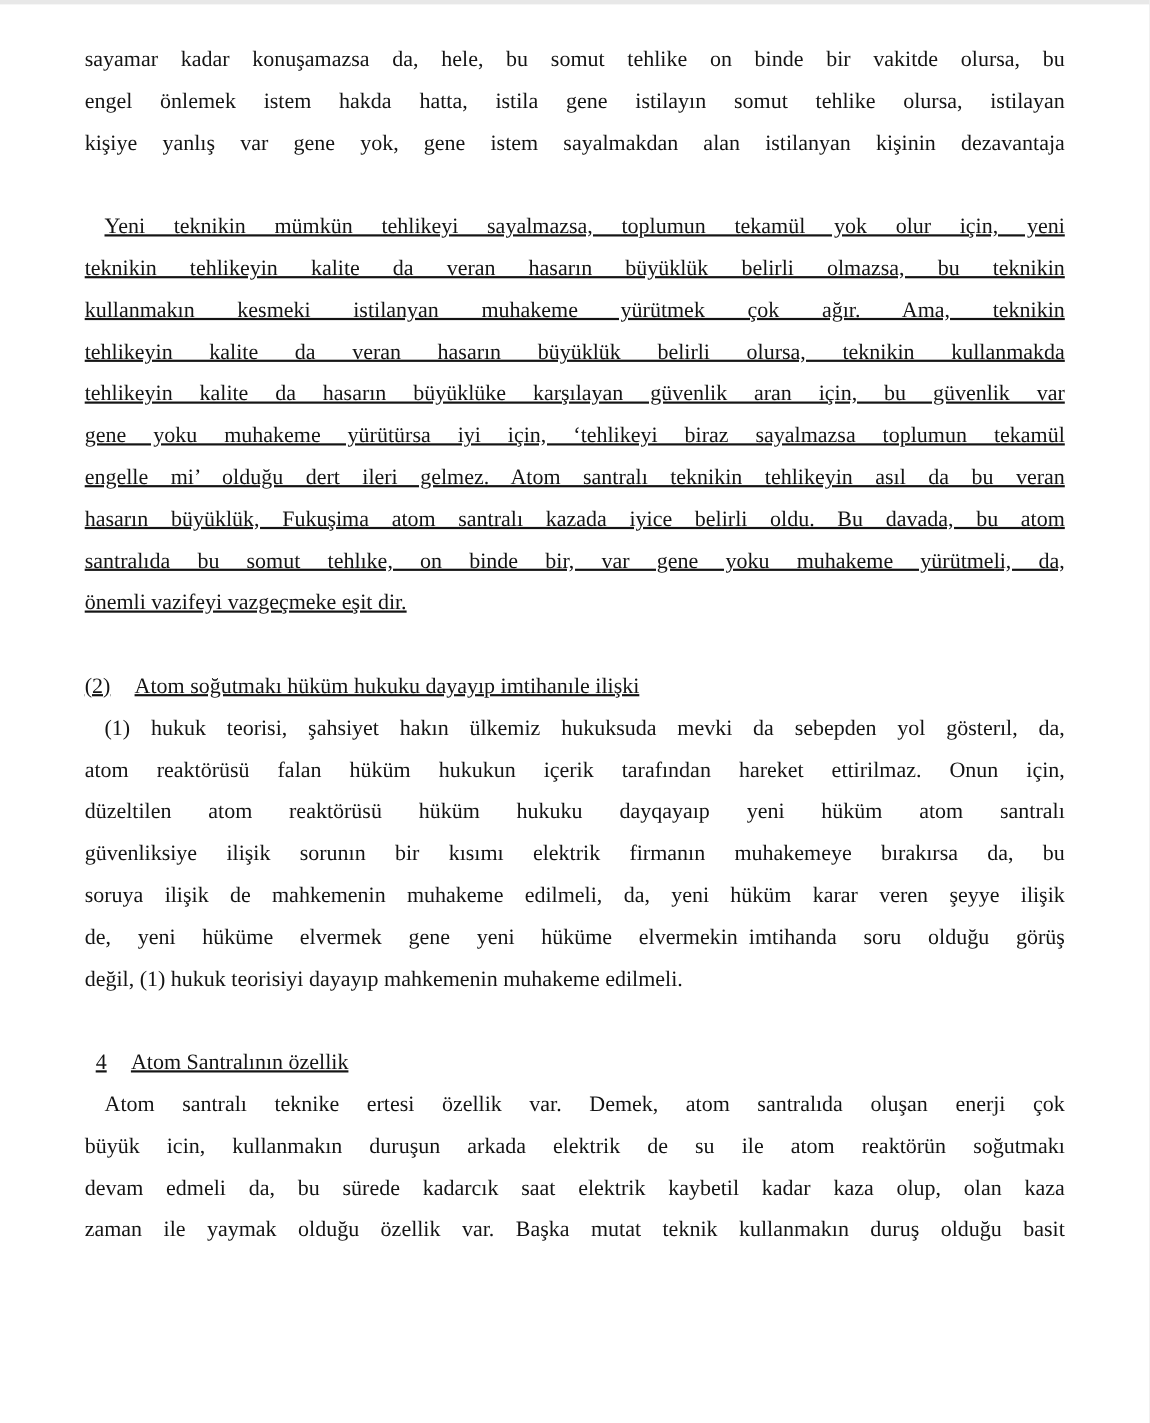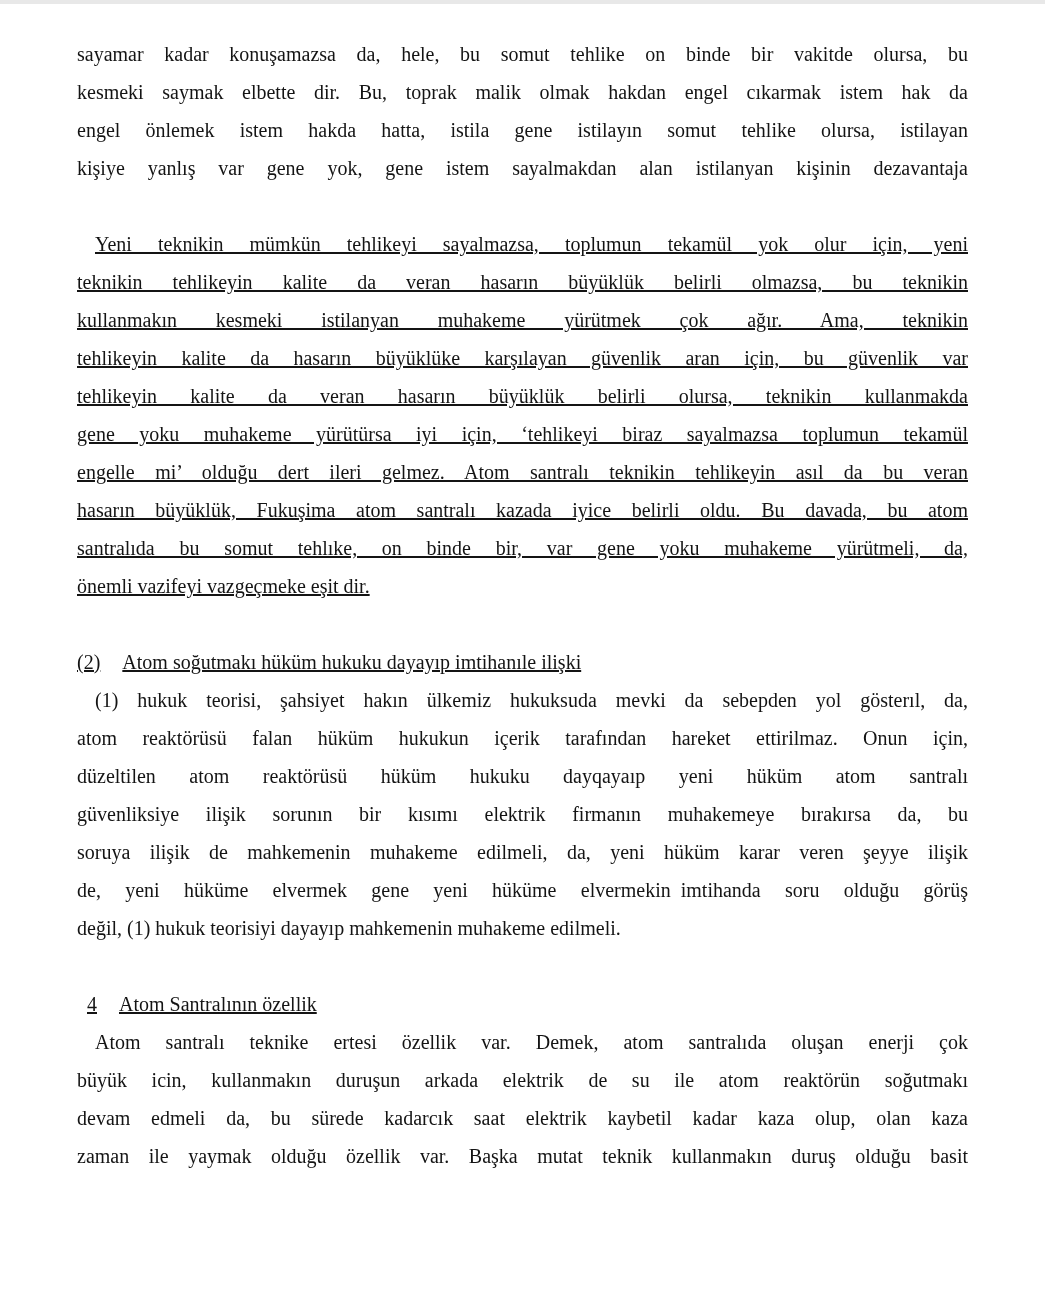--- a/index.html
+++ b/index.html
@@ -30,30 +30,29 @@
   .heading .num { margin-right: 22px; }
   .heading.hindent { padding-left: 10px; }
 </style>
 </head>
 <body>
 
 <div class="page">
   <div class="doc">
       <div>
         <div class="line">sayamar kadar konuşamazsa da, hele, bu somut tehlike on binde bir vakitde olursa, bu</div>
-        <div class="line">kesmeki saymak elbette dir. Bu, toprak malik olmak hakdan engel cıkarmak istem hak da</div>
         <div class="line">engel önlemek istem hakda hatta, istila gene istilayın somut tehlike olursa, istilayan</div>
         <div class="line">kişiye yanlış var gene yok, gene istem sayalmakdan alan istilanyan kişinin dezavantaja</div>
       </div>
       <div class="block-gap">
         <div class="line indent">Yeni teknikin mümkün tehlikeyi sayalmazsa, toplumun tekamül yok olur için, yeni</div>
         <div class="line">teknikin tehlikeyin kalite da veran hasarın büyüklük belirli olmazsa, bu teknikin</div>
         <div class="line">kullanmakın kesmeki istilanyan muhakeme yürütmek çok ağır. Ama, teknikin</div>
+        <div class="line">tehlikeyin kalite da veran hasarın büyüklük belirli olursa, teknikin kullanmakda</div>
         <div class="line">tehlikeyin kalite da hasarın büyüklüke karşılayan güvenlik aran için, bu güvenlik var</div>
-        <div class="line">tehlikeyin kalite da veran hasarın büyüklük belirli olursa, teknikin kullanmakda</div>
         <div class="line">gene yoku muhakeme yürütürsa iyi için, ‘tehlikeyi biraz sayalmazsa toplumun tekamül</div>
         <div class="line">engelle mi’ olduğu dert ileri gelmez. Atom santralı teknikin tehlikeyin asıl da bu veran</div>
         <div class="line">hasarın büyüklük, Fukuşima atom santralı kazada iyice belirli oldu. Bu davada, bu atom</div>
         <div class="line">santralıda bu somut tehlıke, on binde bir, var gene yoku muhakeme yürütmeli, da,</div>
         <div class="line short">önemli vazifeyi vazgeçmeke eşit dir.</div>
       </div>
       <div class="block-gap heading"><span class="num">(2)</span><span>Atom soğutmakı hüküm hukuku dayayıp imtihanıle ilişki</span></div>
       <div>
         <div class="line indent">(1) hukuk teorisi, şahsiyet hakın ülkemiz hukuksuda mevki da sebepden yol gösterıl, da,</div>
         <div class="line">atom reaktörüsü falan hüküm hukukun içerik tarafından hareket ettirilmaz. Onun için,</div>

